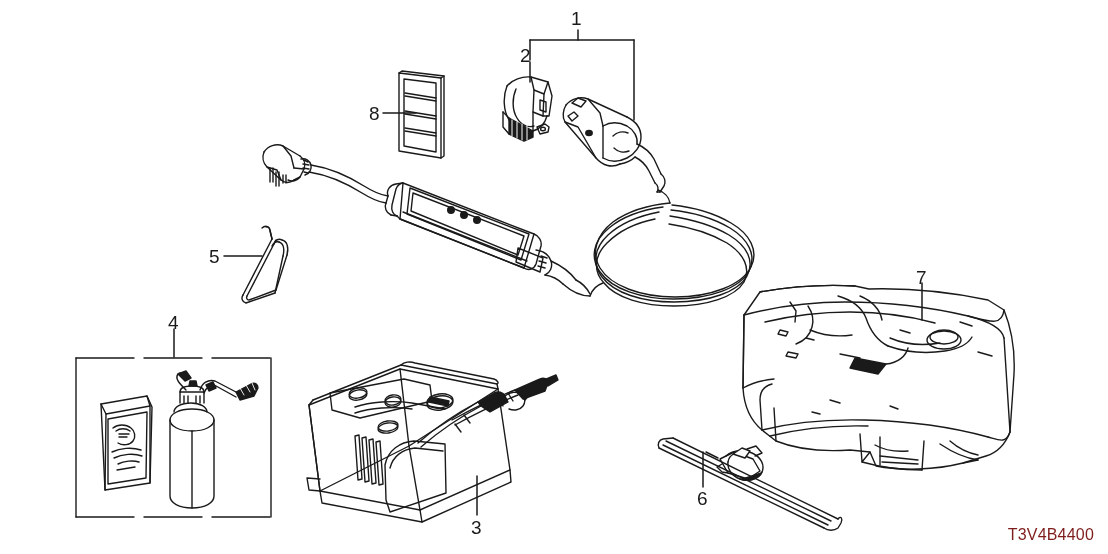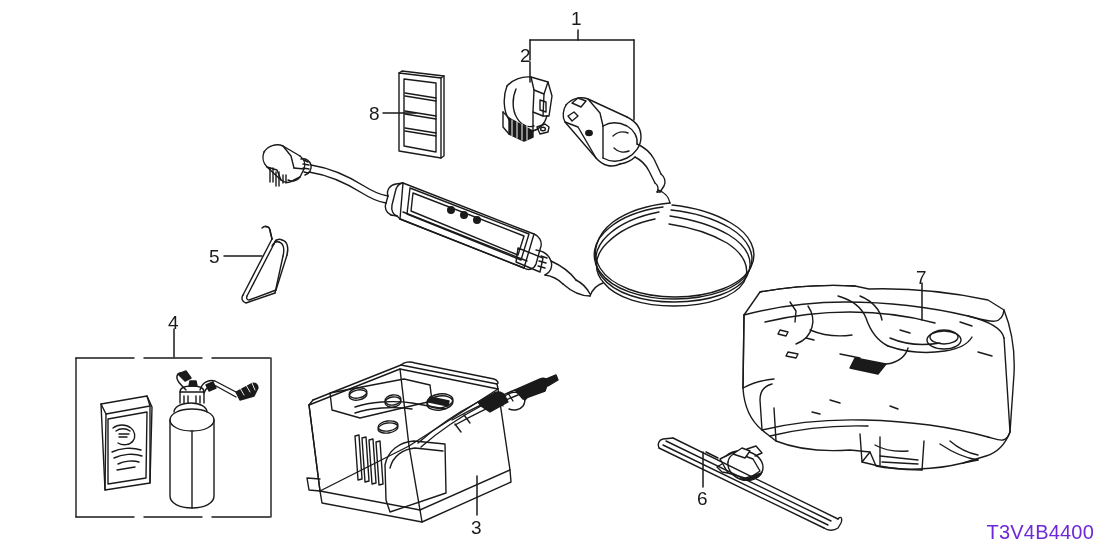--- a/index.html
+++ b/index.html
@@ -33,23 +33,23 @@
     color: #1a1a1a;
     line-height: 1;
     white-space: nowrap;
     user-select: none;
   }
   #part-number {
     position: absolute;
     right: 14px;
     bottom: 10px;
     font-family: "Liberation Sans", sans-serif;
-    font-size: 20px;
+    font-size: 16px;
     letter-spacing: 0.2px;
-    color: #6d28d9;
+    color: #7f1d1d;
     white-space: nowrap;
   }
 </style>
 </head>
 <body>
 
 <div id="diagram-root">
 
   <svg id="art" viewBox="0 0 1108 554" xmlns="http://www.w3.org/2000/svg">
     <rect x="0" y="0" width="1108" height="554" fill="#ffffff"></rect>

